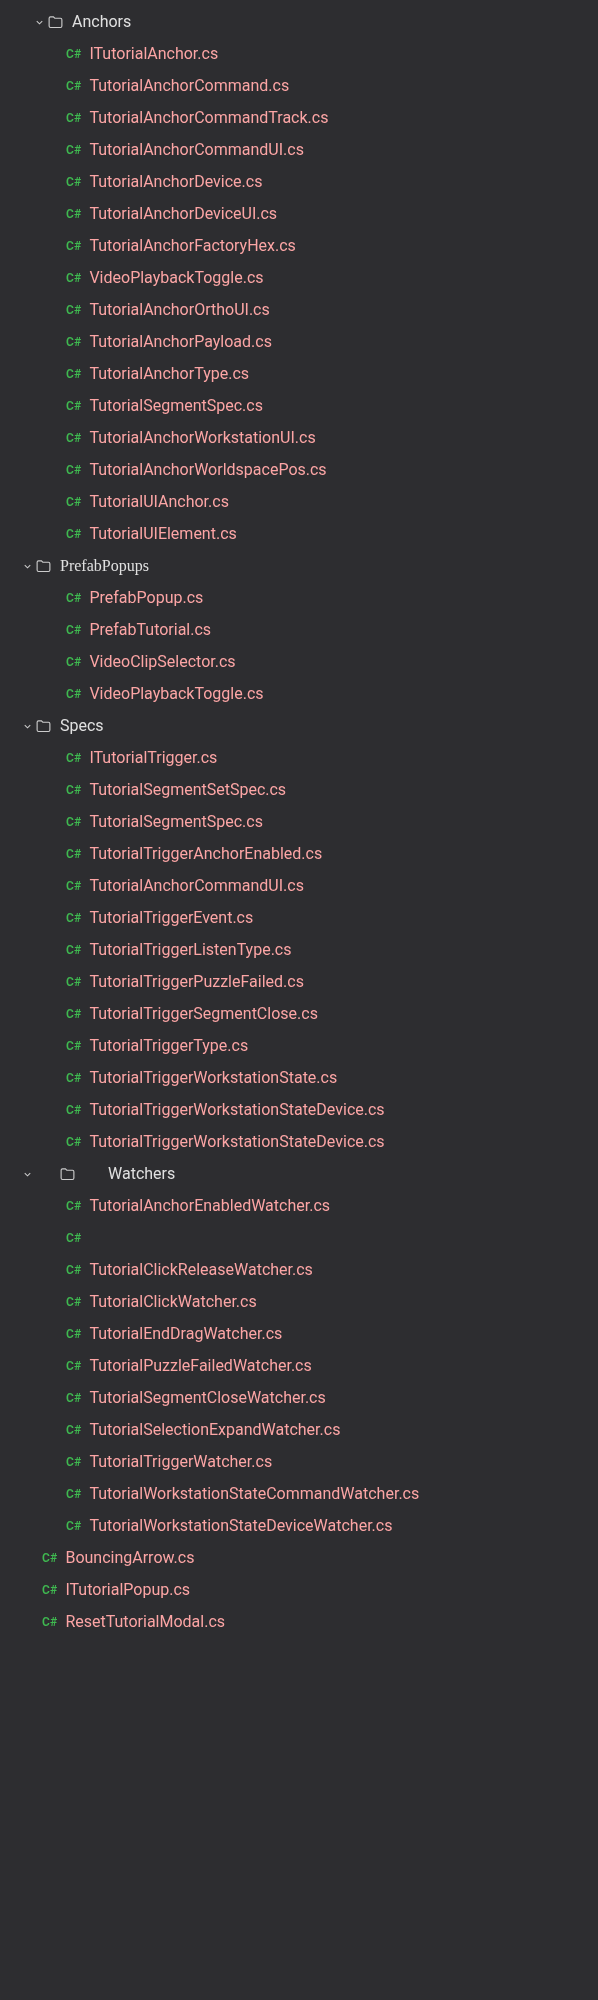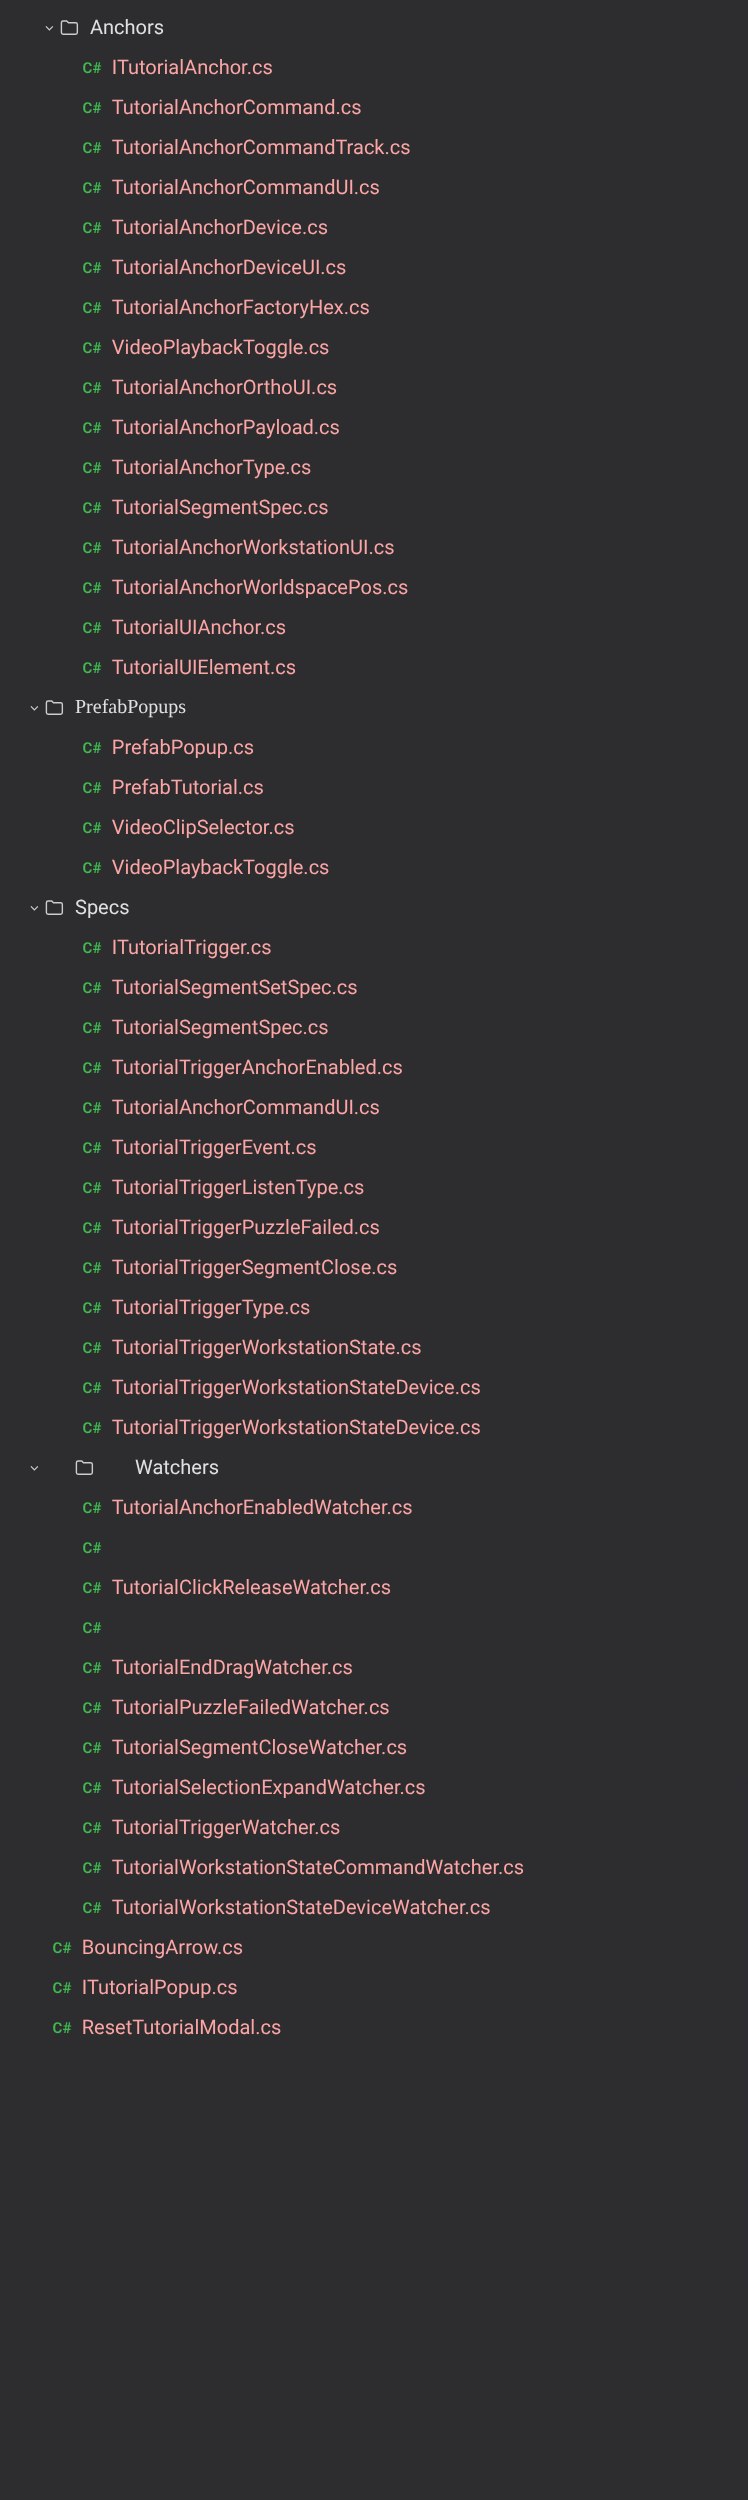--- a/index.html
+++ b/index.html
@@ -258,20 +258,21 @@
     </div>
     <div class="row" style="padding-left: 66px;">
       <span class="cs-icon">C#</span>
     </div>
     <div class="row" style="padding-left: 66px;">
       <span class="cs-icon">C#</span>
       <span class="label">TutorialClickReleaseWatcher.cs</span>
     </div>
     <div class="row" style="padding-left: 66px;">
       <span class="cs-icon">C#</span>
+      <span class="label">TutorialClickWatcher.cs</span>
     </div>
     <div class="row" style="padding-left: 66px;">
       <span class="cs-icon">C#</span>
       <span class="label">TutorialEndDragWatcher.cs</span>
     </div>
     <div class="row" style="padding-left: 66px;">
       <span class="cs-icon">C#</span>
       <span class="label">TutorialPuzzleFailedWatcher.cs</span>
     </div>
     <div class="row" style="padding-left: 66px;">

